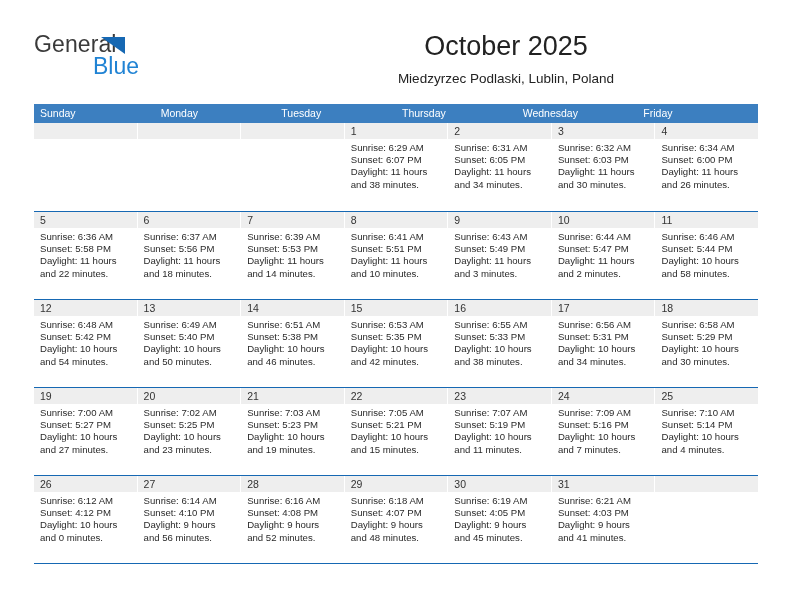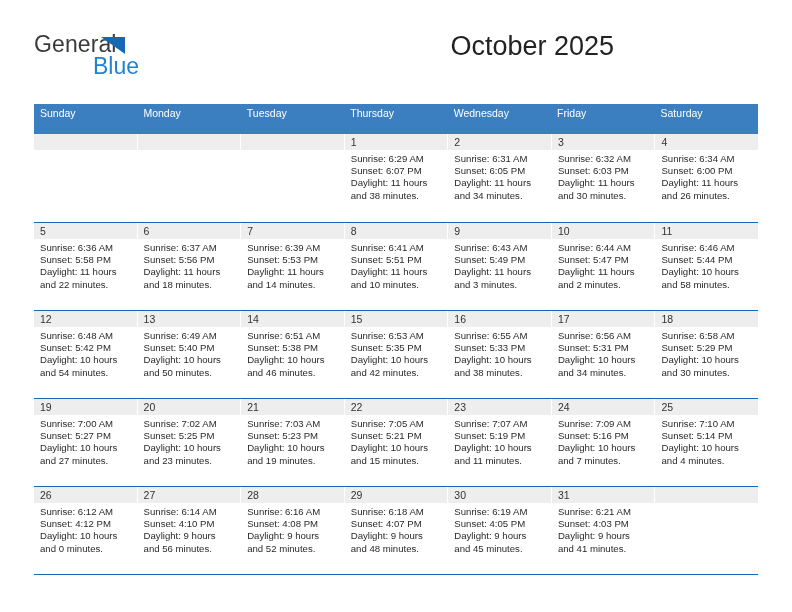--- a/index.html
+++ b/index.html
@@ -90,21 +90,22 @@
   
   .calendar {
     position: absolute;
     left: 34px;
     top: 104px;
     width: 724px;
   }
   .weekdays {
     display: flex;
     background: #3c7fc0;
-    height: 30px;
+    height: 19px;
+    justify-content: center;
   }
   .weekday {
     flex: 1 1 0;
     color: #ffffff;
     font-size: 10.5px;
     line-height: 19px;
     padding-left: 6px;
     box-sizing: border-box;
     white-space: nowrap;
     overflow: hidden;
@@ -164,33 +165,33 @@
   <div class="header">
 
     <div class="brand">
       <span class="brand-general">General</span>
       <span class="brand-triangle"></span>
       <span class="brand-blue">Blue</span>
     </div>
 
     <div class="title-block">
       <h1 class="cal-title">October 2025</h1>
+      <div class="cal-subtitle">Miedzyrzec Podlaski, Lublin, Poland</div>
     </div>
 
   </div>
 
   <div class="calendar">
     <div class="weekdays">
         <div class="weekday">Sunday</div>
         <div class="weekday">Monday</div>
         <div class="weekday">Tuesday</div>
         <div class="weekday">Thursday</div>
         <div class="weekday">Wednesday</div>
         <div class="weekday">Friday</div>
-        <div class="weekday">Saturday</div>
       </div>
     <div class="weeks-container">
         <div class="week">
           <div class="day">
             <div class="day-head">
               <span class="day-num"></span>
             </div>
             <div class="day-body"></div>
           </div>
           <div class="day">

